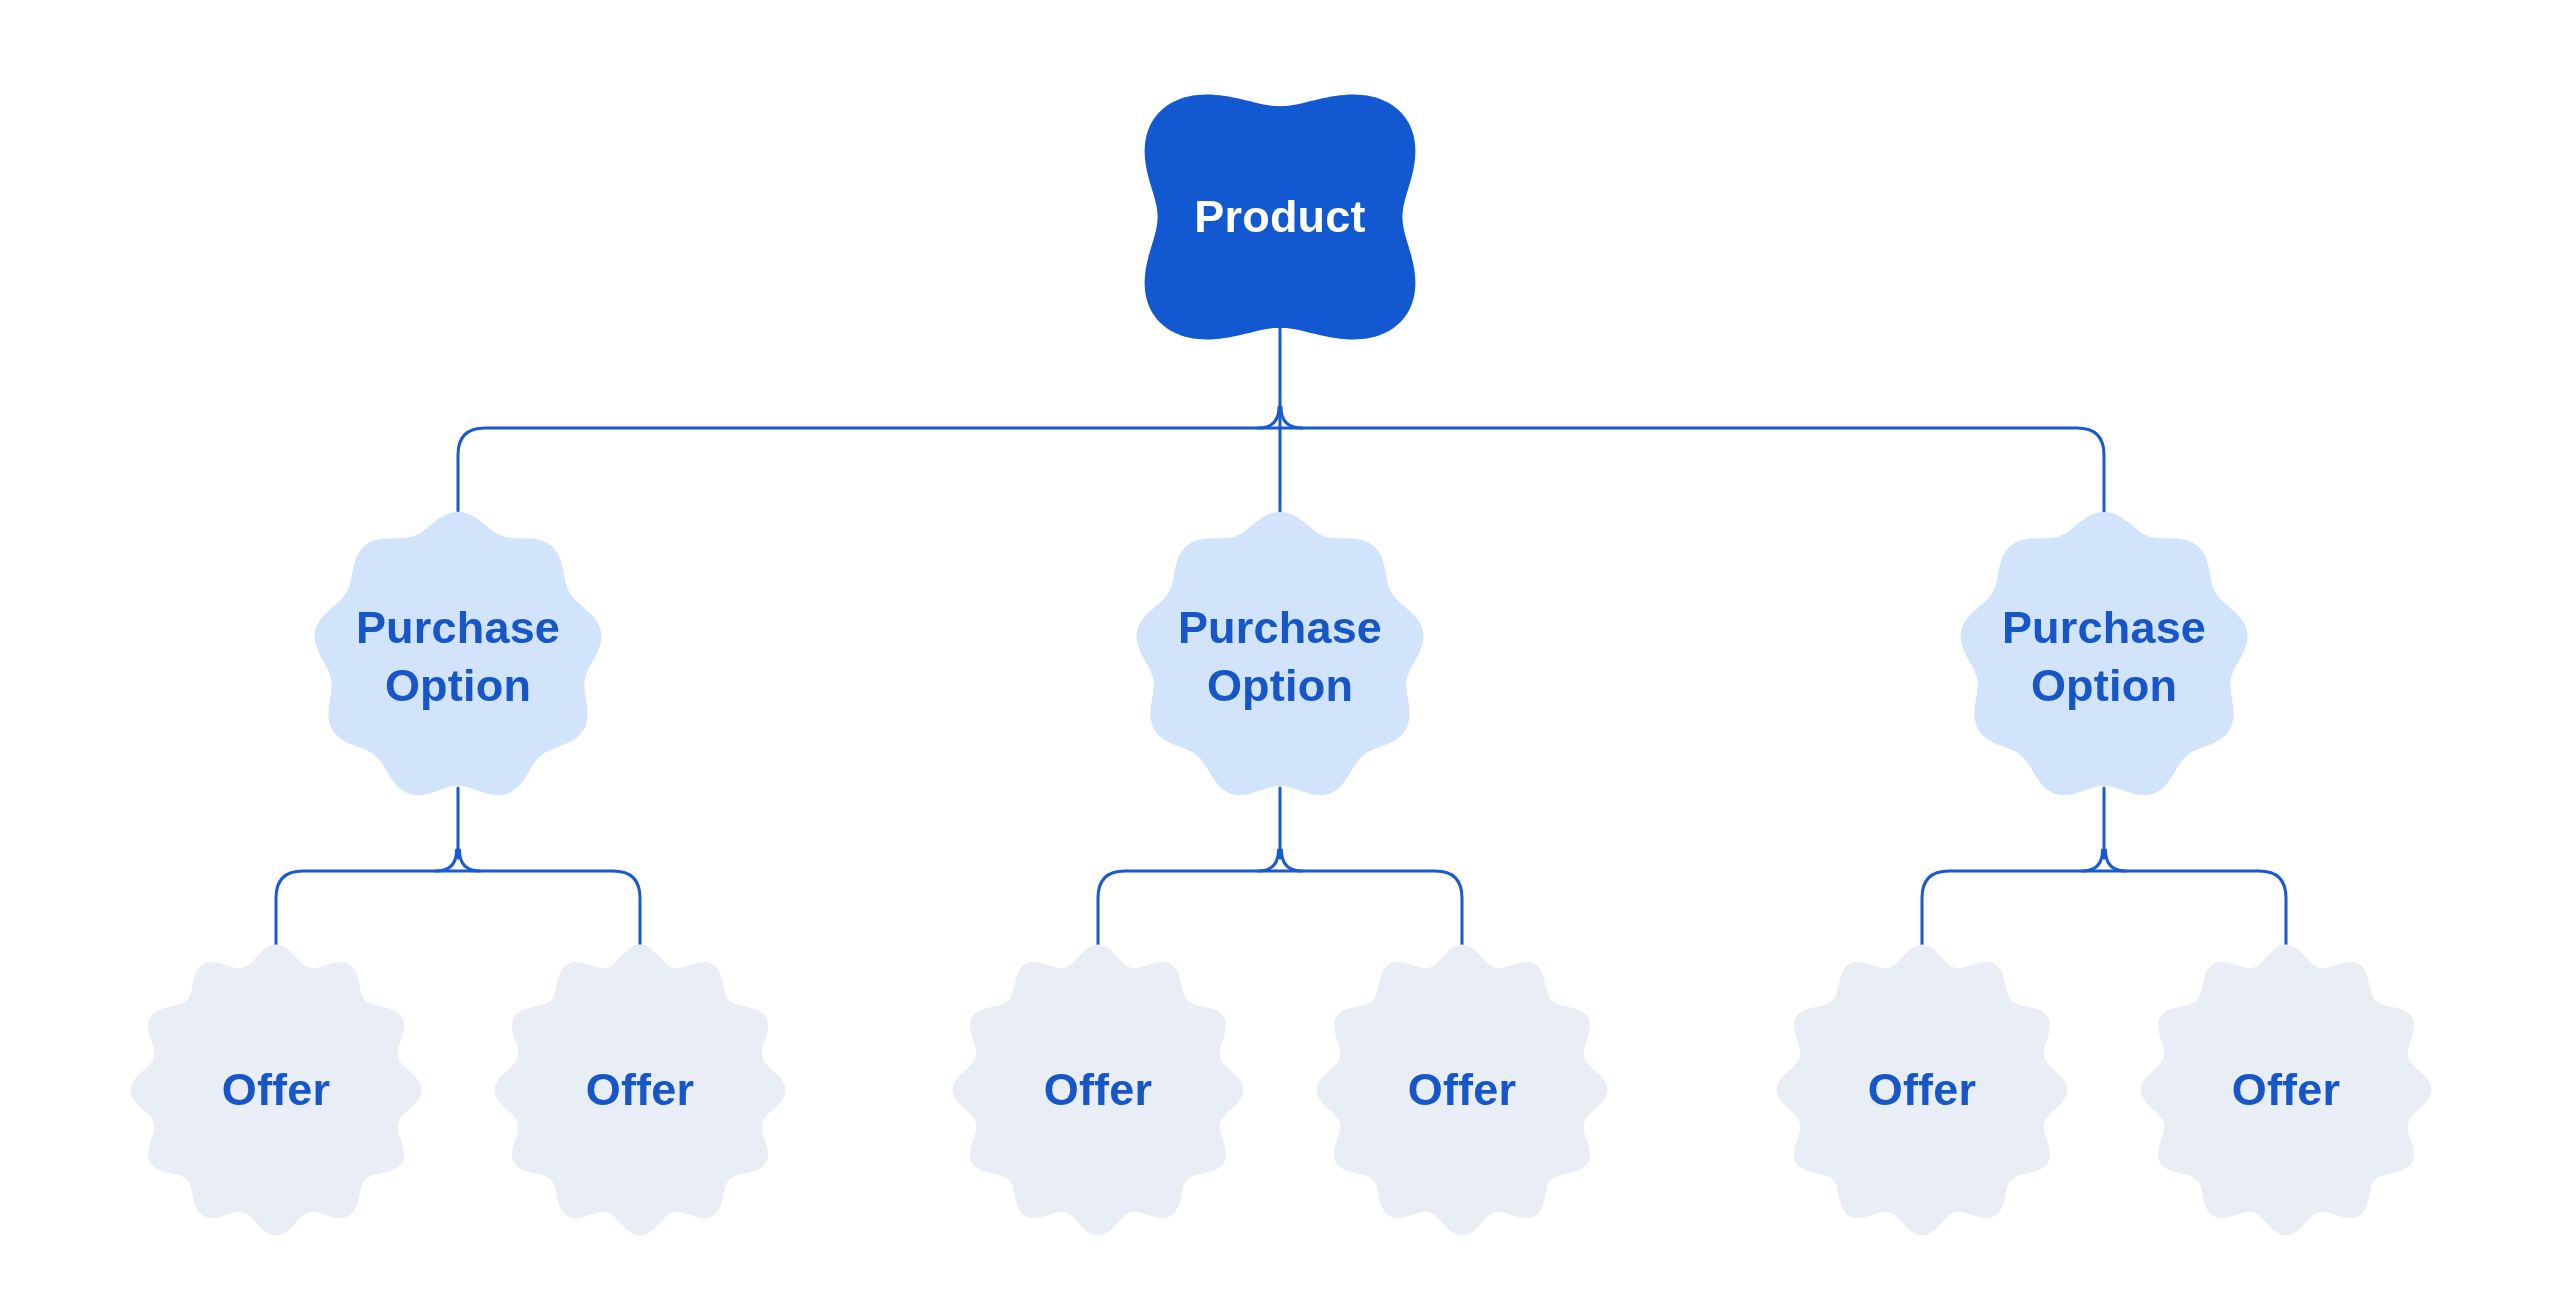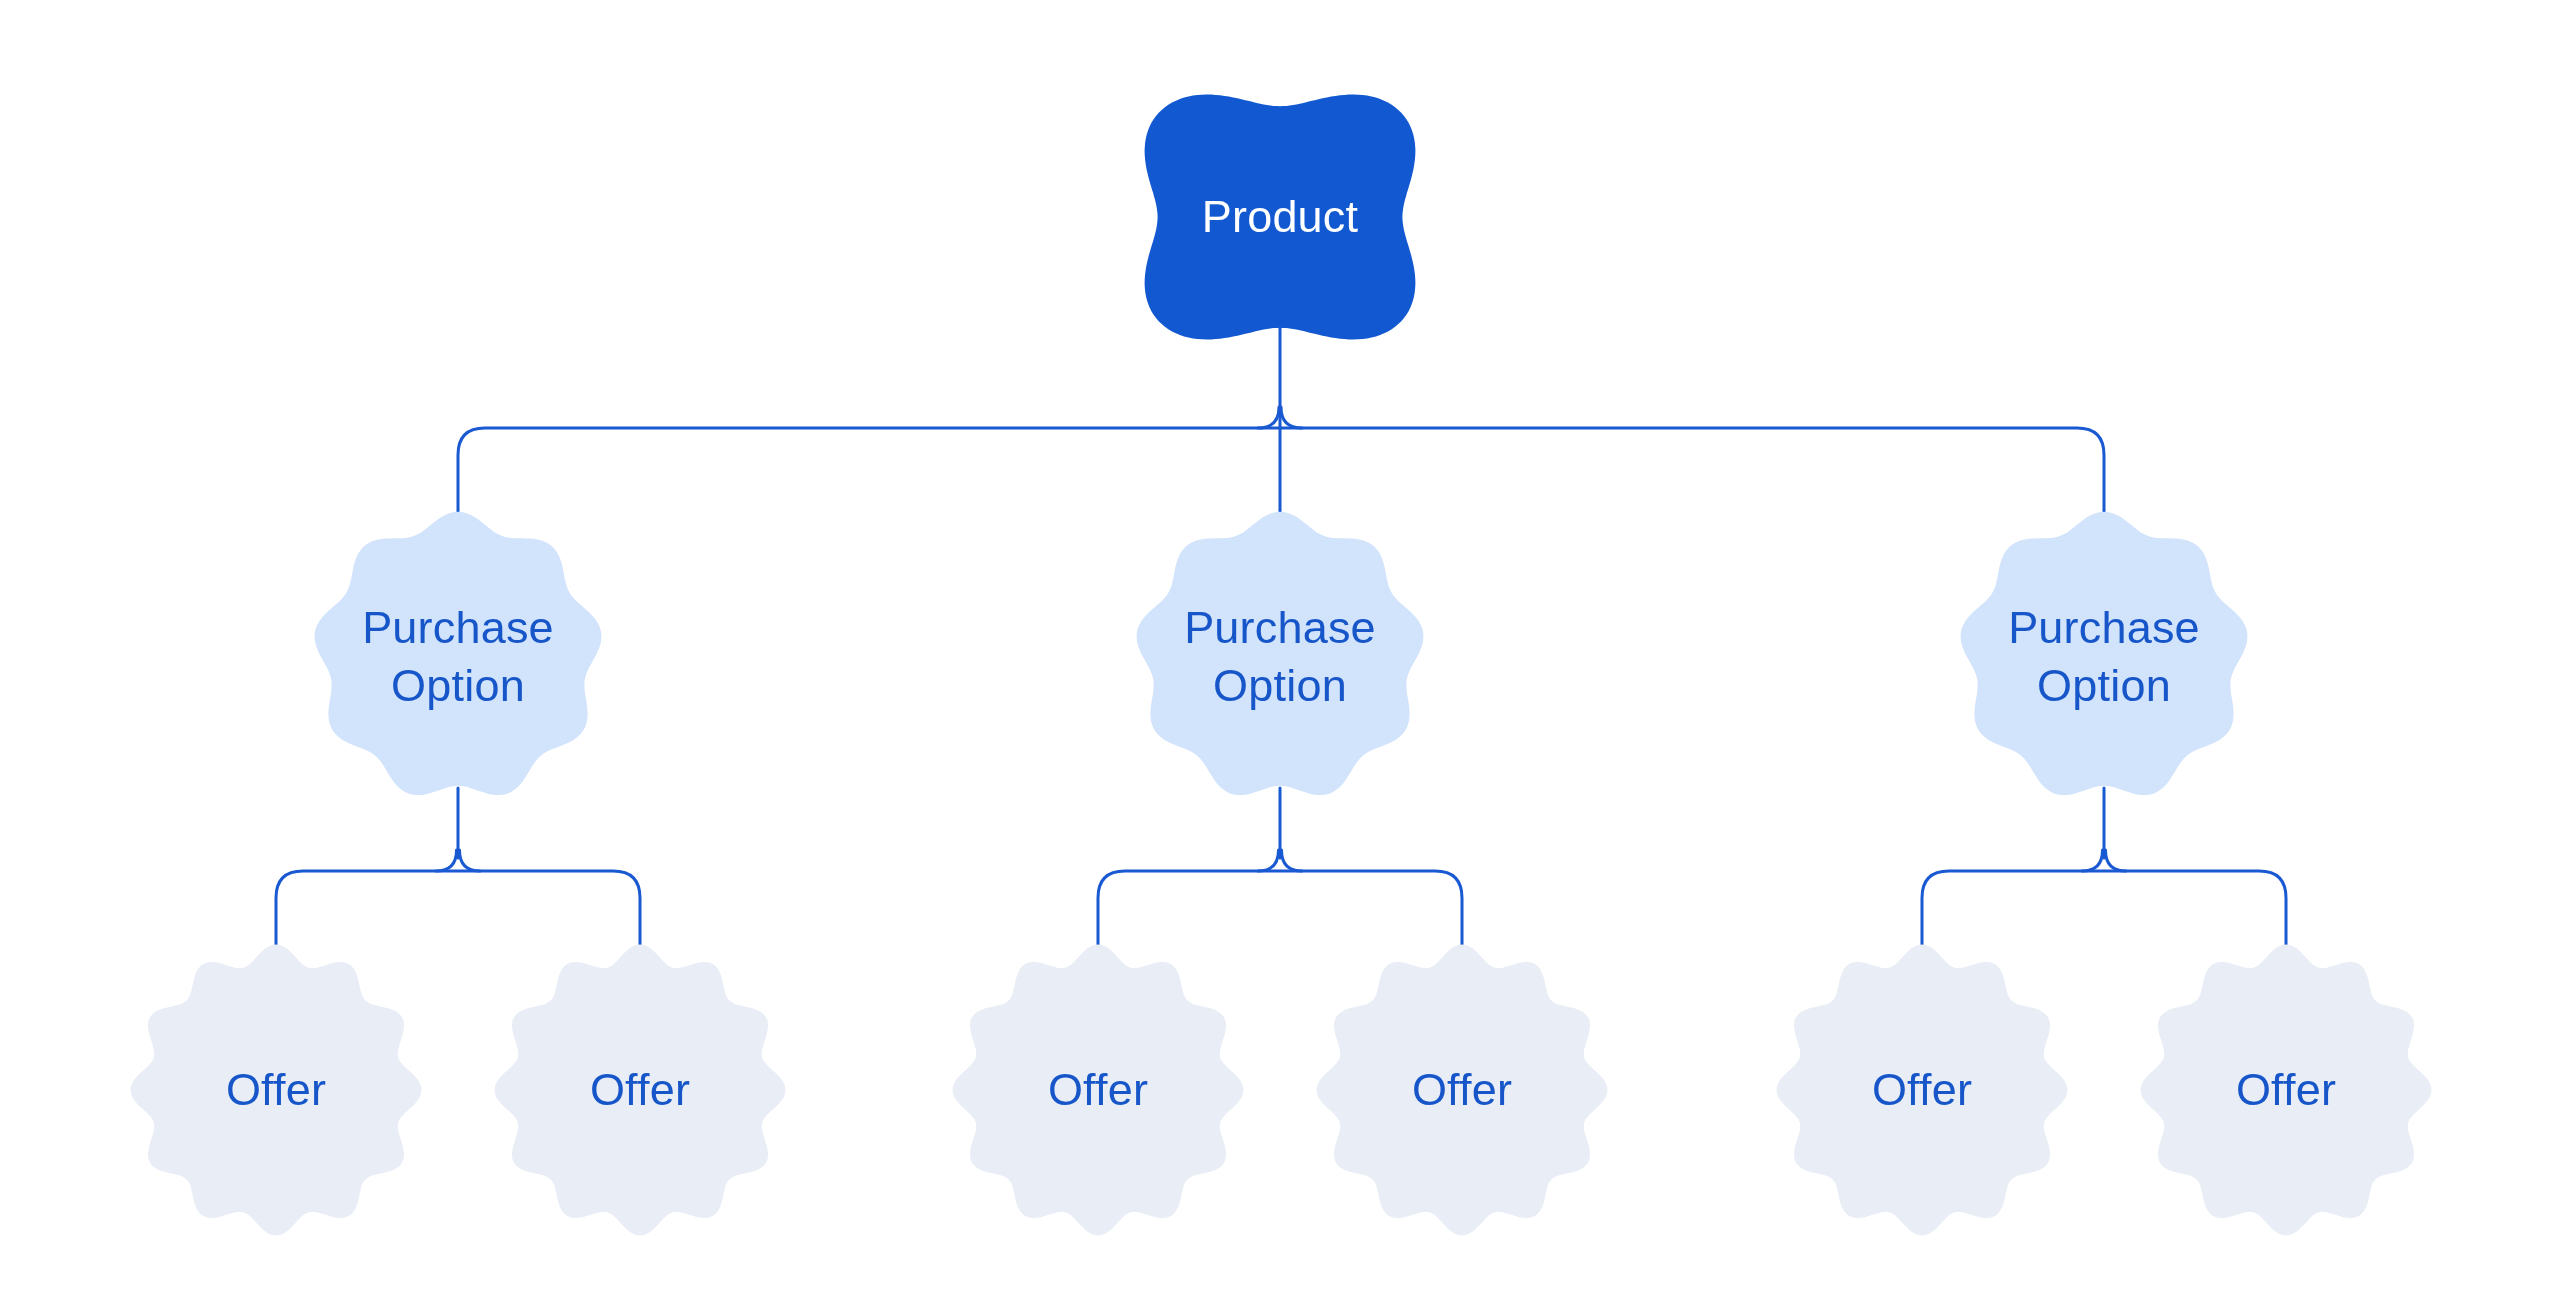--- a/index.html
+++ b/index.html
@@ -22,21 +22,21 @@
   .node{
     position:absolute;width:320px;height:320px;
     display:flex;align-items:center;justify-content:center;
   }
   .node svg.blob{position:absolute;left:0;top:0;width:320px;height:320px}
   .blob-product{fill:var(--product-fill)}
   .blob-option{fill:var(--purchase-option-fill)}
   .blob-offer{fill:var(--offer-fill)}
   .label{
     position:relative;text-align:center;
-    font-size:45px;font-weight:400;line-height:1.28;letter-spacing:.2px;
+    font-size:45px;font-weight:700;line-height:1.28;letter-spacing:.2px;
     color:var(--label-blue);
   }
   .node.product .label{color:var(--product-label-color)}
   .node.option .label{max-width:235px}
 </style>
 </head>
 <body>
 
 <svg id="connectors" width="2560" height="1312" viewBox="0 0 2560 1312">
 

